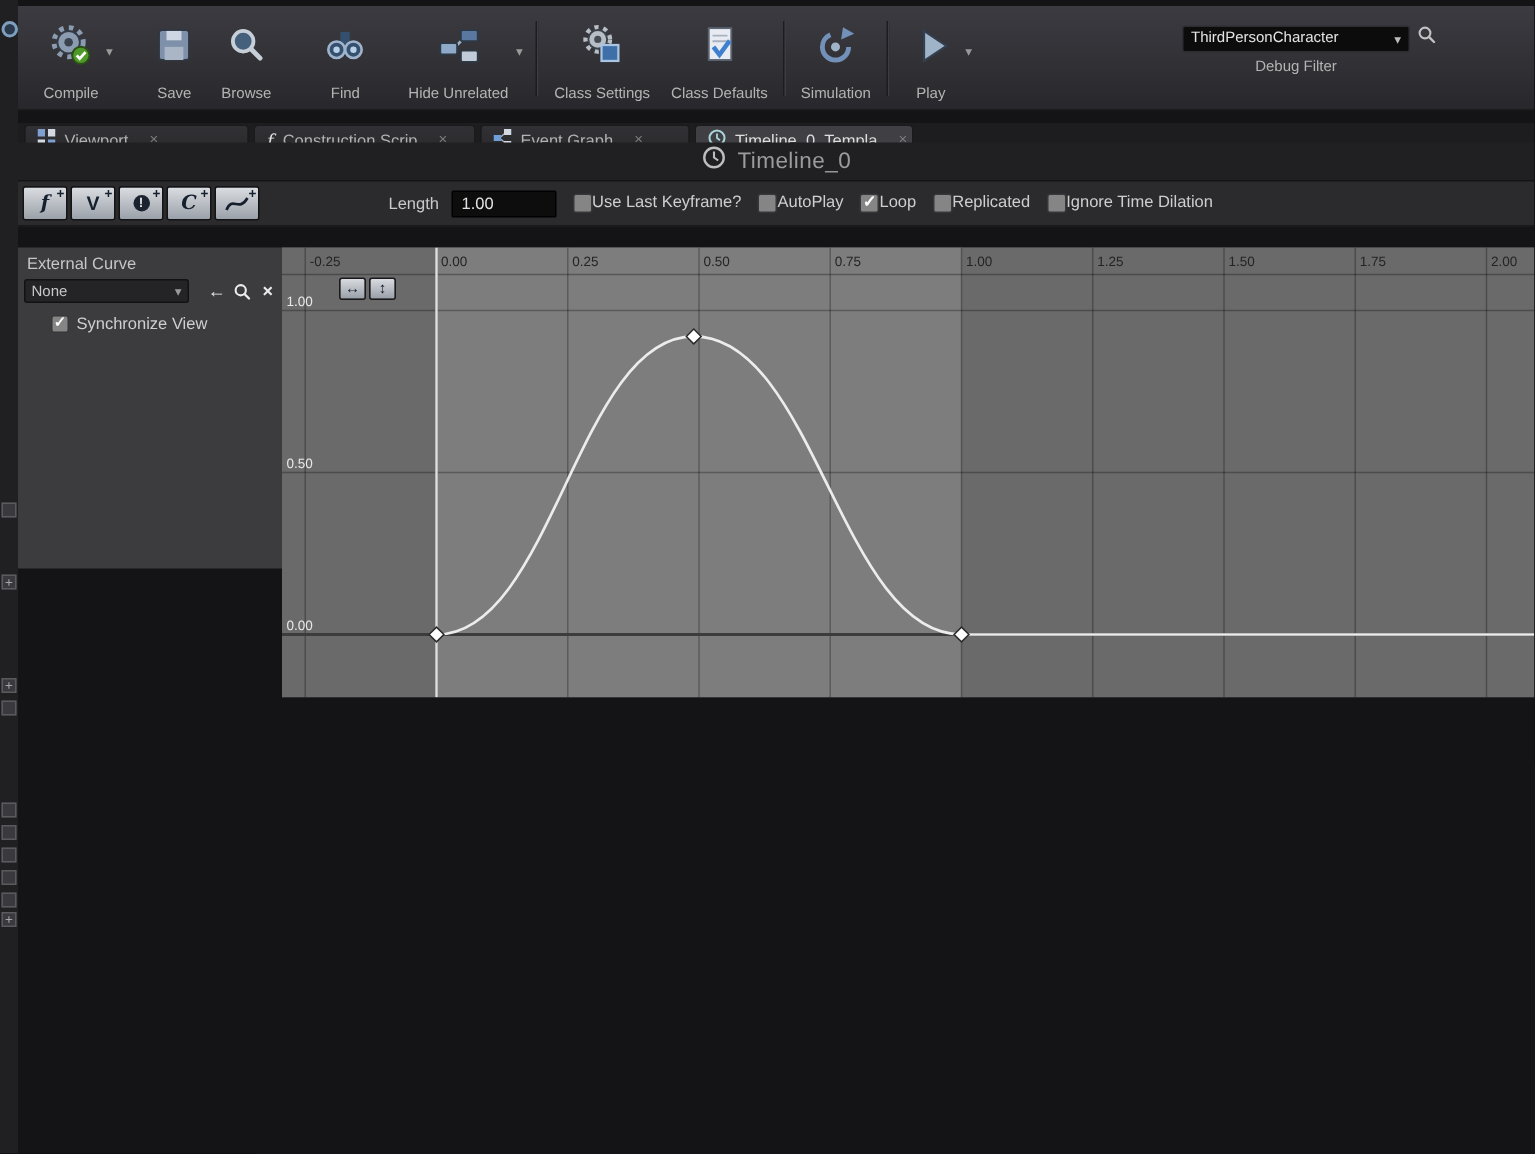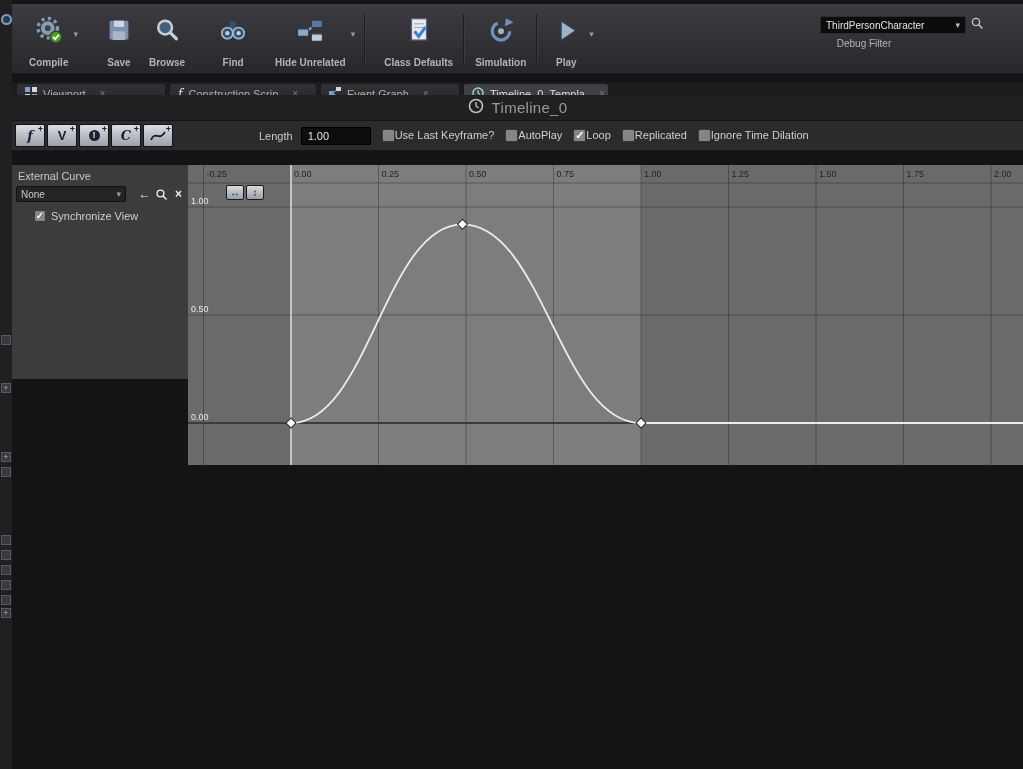--- a/index.html
+++ b/index.html
@@ -11,27 +11,27 @@
   .edge-strip { position:absolute; left:0; top:0; width:12px; height:769px; background:#202022; z-index:5; }
   .edge-circle { position:absolute; left:1px; width:11px; height:11px; border-radius:50%; border:2px solid #7f9fbf; background:#2a3a4c; }
   .edge-sq { position:absolute; left:1px; width:10px; height:10px; background:#3a3a3e; border:1px solid #59595e; color:#a8a8a8; font-size:9px; line-height:8px; text-align:center; }
 
   
   .toolbar { position:absolute; left:12px; right:0; top:4px; height:70px;
     background:linear-gradient(#3b3b41,#28282c); border-bottom:1px solid #18181a;
     display:flex; align-items:center; padding-left:14px; }
   .tb-btn { display:flex; flex-direction:column; align-items:center; justify-content:flex-end; height:58px; padding:0 3px; cursor:default; }
   .tb-ico { width:36px; height:34px; display:flex; align-items:center; justify-content:center; }
-  .tb-label { margin-top:10px; font-size:10px; color:#b4b4b4; white-space:nowrap;font-weight:bold; }
+  .tb-label { margin-top:10px; font-size:10px; color:#b4b4b4; white-space:nowrap; }
   .tb-caret { color:#9a9a9a; font-size:9px; margin:0 2px 10px 2px; }
   .tb-sep { width:2px; height:50px; background:#1d1d20; border-right:1px solid #3c3c42; margin:0 7px; }
   .debug-filter { position:absolute; left:776px; top:12px; width:196px; }
   .df-row { display:flex; align-items:center; }
   .df-combo { width:152px; height:18px; background:#0c0c0d; border:1px solid #2e2e32; border-radius:2px;
-    display:flex; align-items:center; justify-content:space-between; padding:0 5px;margin-left:32px; }
+    display:flex; align-items:center; justify-content:space-between; padding:0 5px; }
   .df-combo span { font-size:10px; color:#e4e4e4; white-space:nowrap; }
   .df-combo .caret { color:#bcbcbc; font-size:9px; margin-left:3px; }
   .df-search { margin-left:4px; }
   .df-label { width:152px; text-align:center; margin-top:4px; font-size:10px; color:#b4b4b4; }
 
   
   .tabbar { position:absolute; left:12px; right:0; top:82px; height:21px; background:#1d1d1f;
     display:flex; align-items:flex-end; padding-left:4px; gap:3px; }
   .tab { height:20px; display:flex; align-items:center; gap:6px; padding:0 6px 0 8px;
     background:linear-gradient(#313135,#29292c); border:1px solid #1a1a1c; border-bottom:none;
@@ -173,20 +173,31 @@
           <rect x="13" y="4" width="9" height="6" rx="1" fill="#5a789f" stroke="#2e3946" stroke-width="1"></rect>
           <rect x="13" y="15" width="9" height="6" rx="1" fill="#c2ccd8" stroke="#2e3946" stroke-width="1"></rect>
         </svg>
       </div>
       <div class="tb-label">Hide Unrelated</div>
     </div>
     <div class="tb-caret">▾</div>
 
     <div class="tb-sep"></div>
 
+    <div class="tb-btn">
+      <div class="tb-ico">
+        <svg width="32" height="30" viewBox="0 0 24 24">
+          <circle cx="10" cy="9" r="6.4" fill="none" stroke="#b8bec6" stroke-width="2.6" stroke-dasharray="2.2 2.5"></circle>
+          <circle cx="10" cy="9" r="5" fill="#b8bec6" stroke="#3c4249" stroke-width="1"></circle>
+          <circle cx="10" cy="9" r="1.9" fill="#464c54"></circle>
+          <rect x="12" y="12" width="9" height="8.5" fill="#3f6fa8" stroke="#a9c5e2" stroke-width="1.2"></rect>
+        </svg>
+      </div>
+      <div class="tb-label">Class Settings</div>
+    </div>
 
     <div class="tb-btn" style="margin-left:8px">
       <div class="tb-ico">
         <svg width="32" height="30" viewBox="0 0 24 24">
           <rect x="6" y="3" width="12" height="17" fill="#e8ecf2" stroke="#5a6472" stroke-width="1"></rect>
           <line x1="8" y1="7" x2="16" y2="7" stroke="#a8b2be" stroke-width="1"></line>
           <line x1="8" y1="10" x2="16" y2="10" stroke="#a8b2be" stroke-width="1"></line>
           <path d="M8.5 13 l3.2 4.2 l5.5 -7.5" fill="none" stroke="#3f7fd0" stroke-width="2.4"></path>
         </svg>
       </div>

